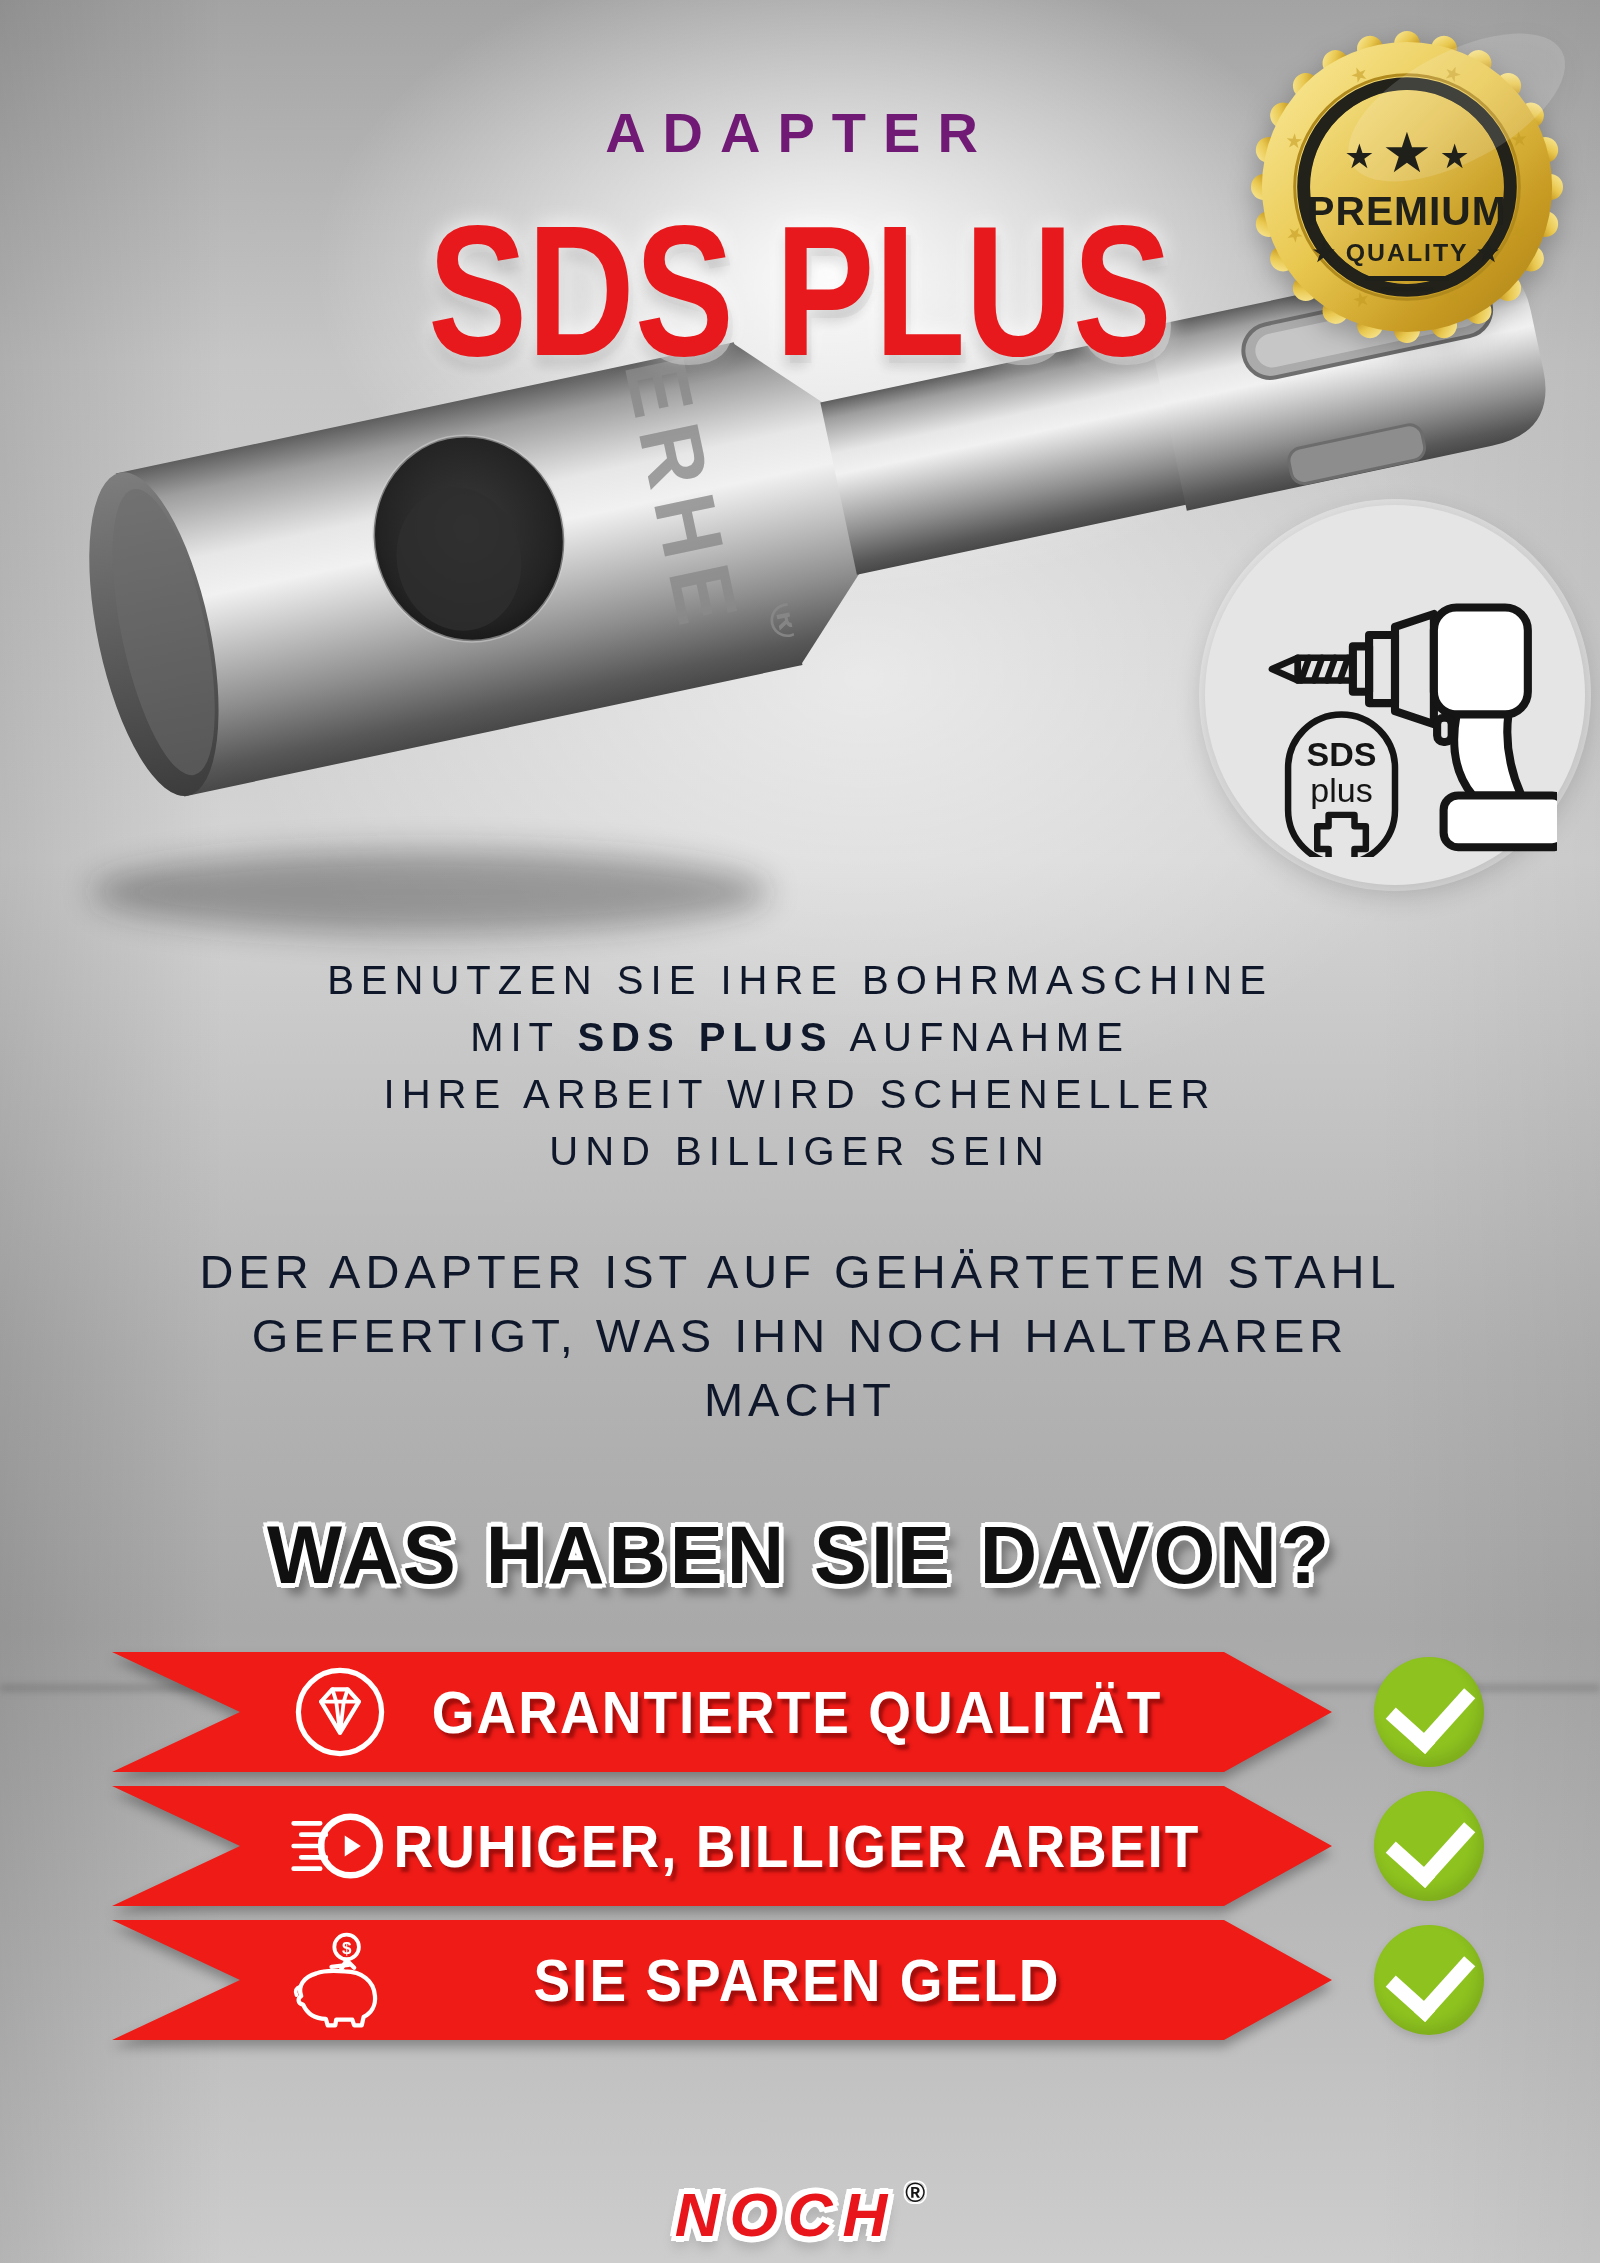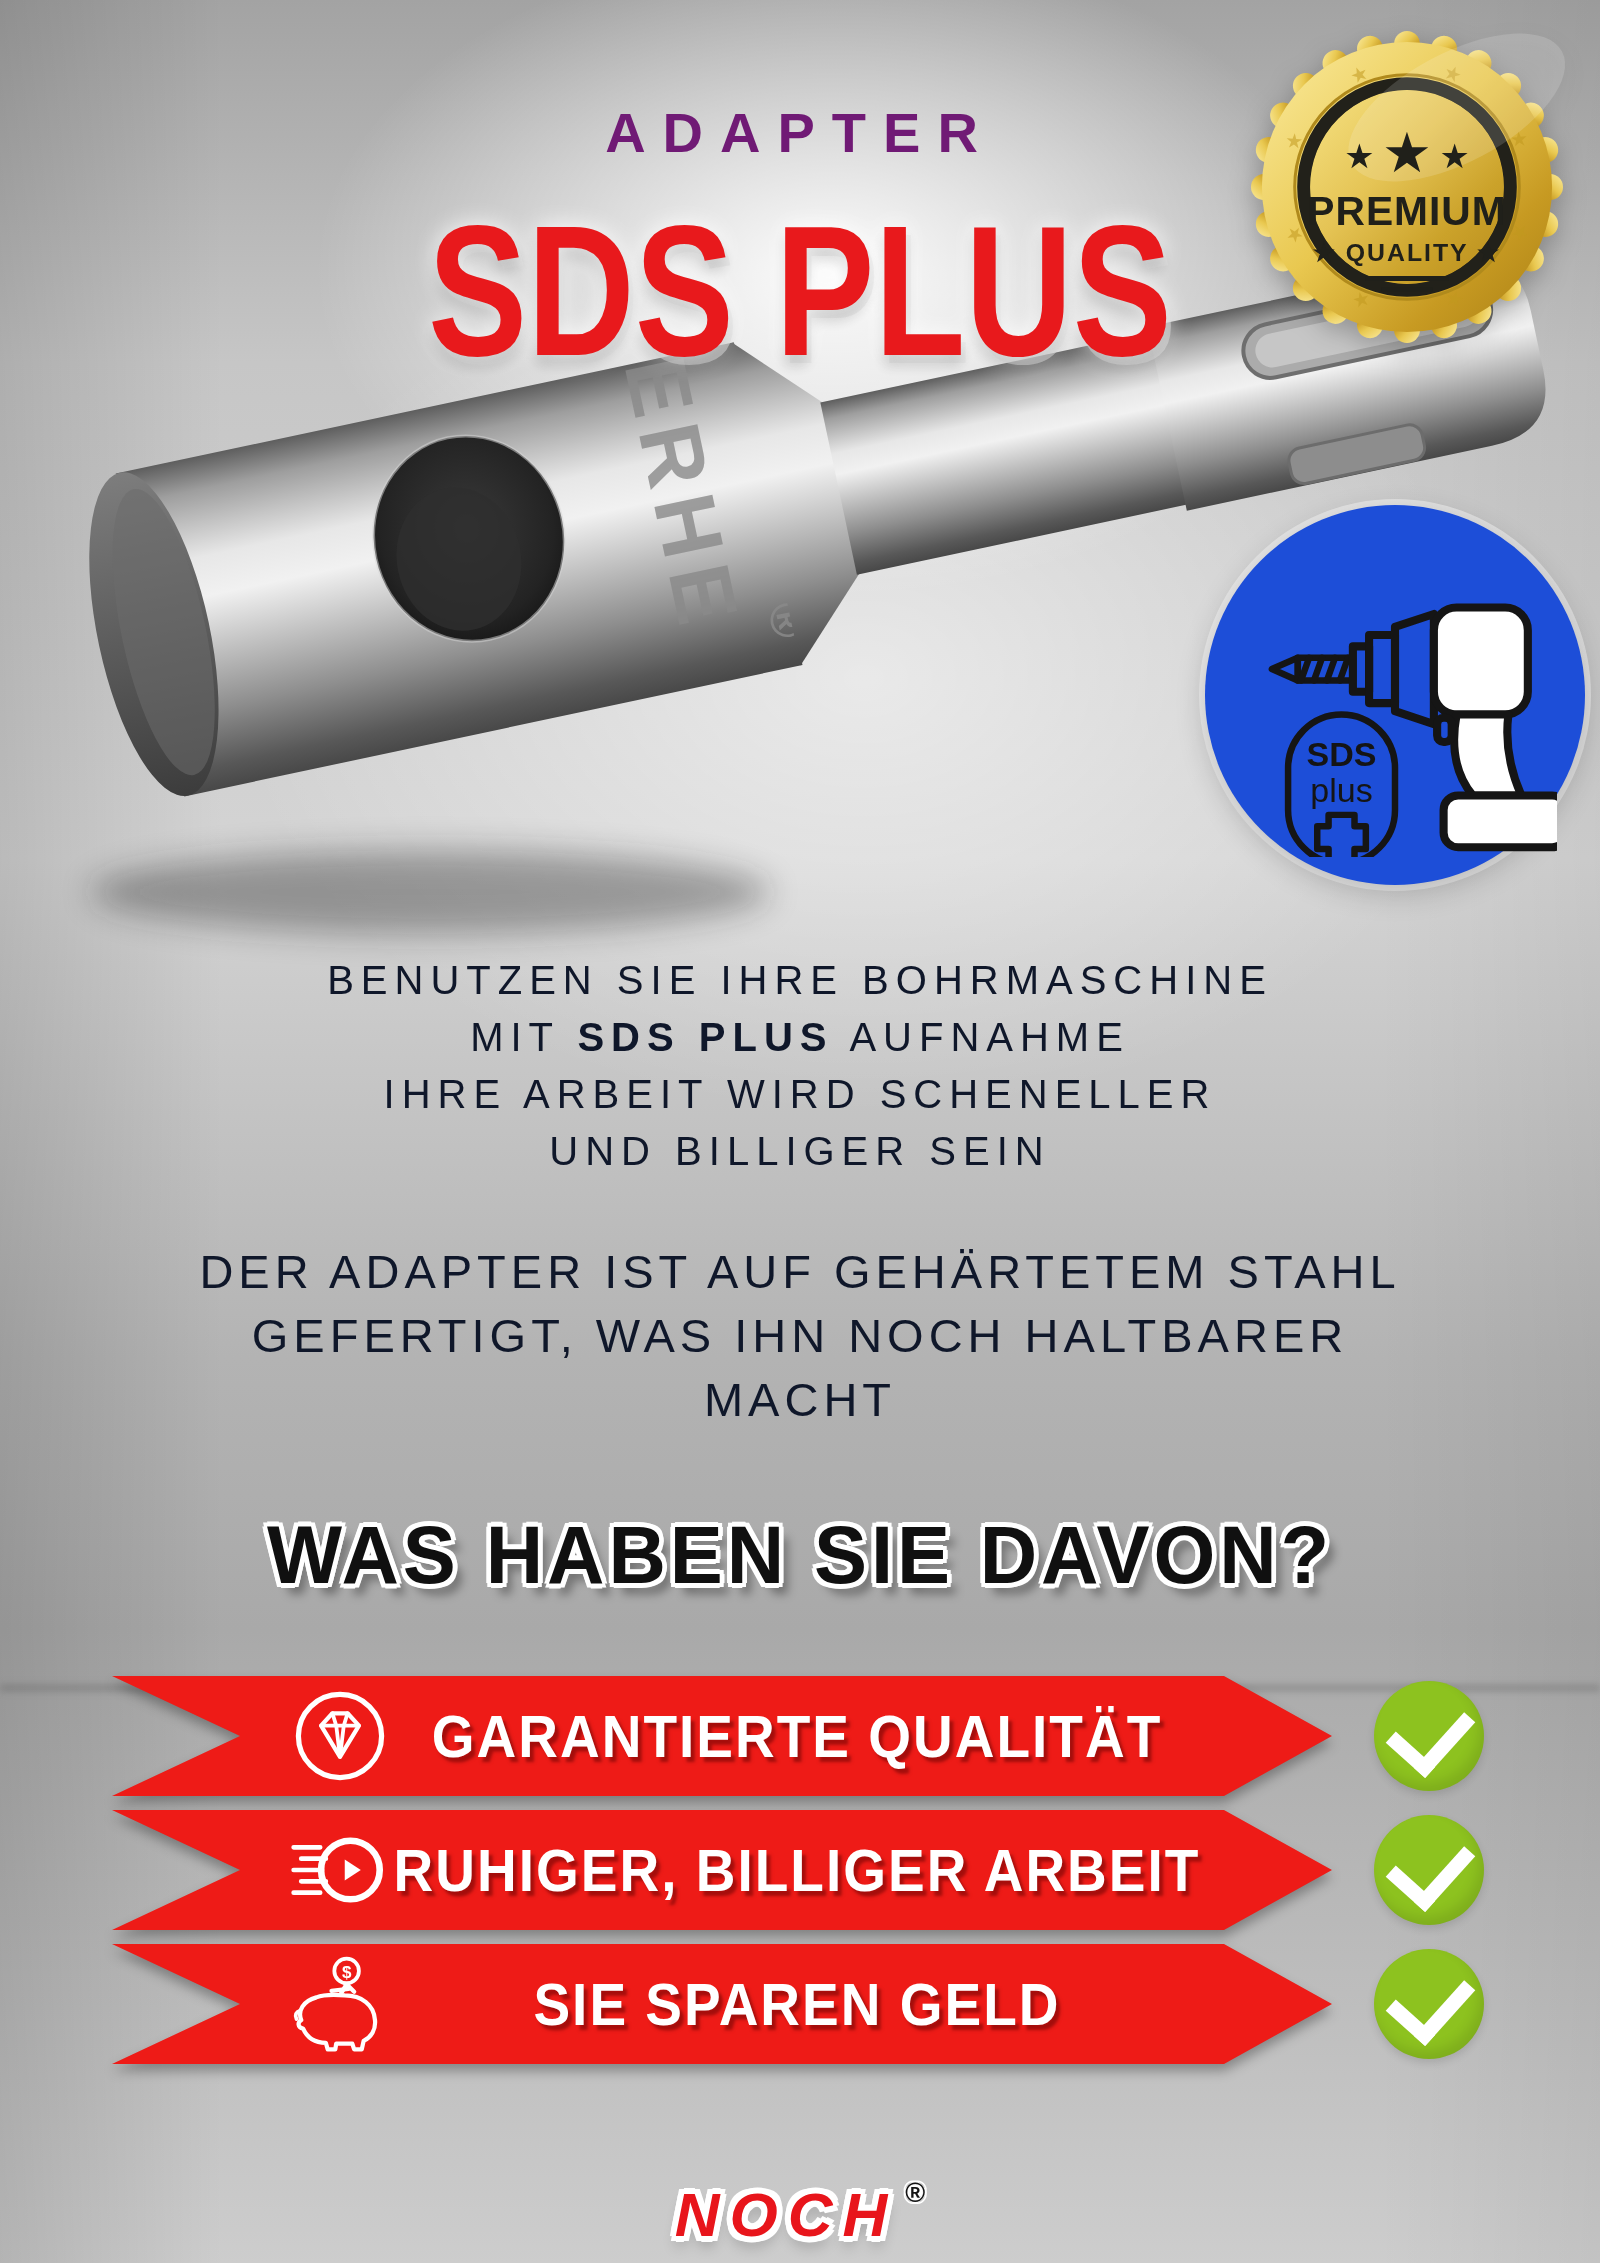--- a/index.html
+++ b/index.html
@@ -20,34 +20,34 @@
     font-size:56px;font-weight:bold;letter-spacing:17px;color:#701a75;}
   .title{position:absolute;top:198px;left:0;width:100%;text-align:center;z-index:5;
     font-size:186px;line-height:1;font-weight:bold;color:#e8191c;
     transform:scaleX(.8);transform-origin:50% 50%;
     text-shadow:0 0 26px rgba(255,255,255,.95), 0 10px 14px rgba(0,0,0,.22), 6px 8px 0 rgba(220,220,220,.55);}
   
   .badge{position:absolute;left:1248px;top:28px;width:318px;height:318px;z-index:6;
     filter:drop-shadow(0 8px 12px rgba(0,0,0,.25));}
   
   .hero-circle{position:absolute;left:1205px;top:505px;width:380px;height:380px;border-radius:50%;
-    background:#1d4ed8;z-index:2;box-shadow:0 8px 30px rgba(0,0,0,.20), 0 0 0 6px rgba(255,255,255,.45);}
+    background:#e5e5e5;z-index:2;box-shadow:0 8px 30px rgba(0,0,0,.20), 0 0 0 6px rgba(255,255,255,.45);}
   .hero-circle svg{position:absolute;left:28px;top:28px;}
   .hero-photo{position:absolute;left:0;top:250px;width:1600px;height:720px;z-index:3;pointer-events:none;}
   
   .intro{position:absolute;top:952px;left:0;width:100%;text-align:center;z-index:5;
     font-size:40px;letter-spacing:7px;line-height:57px;color:#0f172a;}
   .intro b{font-weight:bold;}
   .details{position:absolute;top:1240px;left:0;width:100%;text-align:center;z-index:5;
     font-size:47px;letter-spacing:5px;line-height:64px;color:#0f172a;}
   
   .benefits-heading{position:absolute;top:1508px;left:0;width:100%;text-align:center;z-index:5;
     font-size:82px;font-weight:bold;letter-spacing:4px;color:#101010;transform:scaleX(.97);
     text-shadow:-4px -4px 0 #fff,4px -4px 0 #fff,-4px 4px 0 #fff,4px 4px 0 #fff,0 5px 0 #fff,5px 0 0 #fff,0 -5px 0 #fff,-5px 0 0 #fff,9px 11px 10px rgba(0,0,0,.35);}
-  .benefits{position:absolute;top:1652px;left:112px;z-index:4;margin-top:24px;}
+  .benefits{position:absolute;top:1652px;left:112px;z-index:4;}
   .benefit-row{display:flex;align-items:center;height:120px;margin-bottom:14px;}
   .banner-wrap{position:relative;width:1220px;height:120px;filter:drop-shadow(0 7px 6px rgba(0,0,0,.30));}
   .banner{position:absolute;inset:0;background:#ee1b17;
     clip-path:polygon(0 0,1112px 0,100% 50%,1112px 100%,0 100%,128px 50%);}
   .banner-icon{position:absolute;left:176px;top:50%;transform:translateY(-50%);width:104px;height:104px;}
   .banner-label{position:absolute;left:300px;right:150px;top:0;bottom:0;display:flex;align-items:center;justify-content:center;
     color:#fff;font-size:55px;font-weight:bold;letter-spacing:2px;white-space:nowrap;transform:scaleY(1.08);
     text-shadow:4px 5px 3px rgba(90,0,0,.5);}
   .check{position:relative;width:110px;height:110px;margin-left:42px;border-radius:50%;background:#8dc21f;
     box-shadow:inset -5px -8px 12px rgba(0,0,0,.10), 0 4px 8px rgba(0,0,0,.12);}

